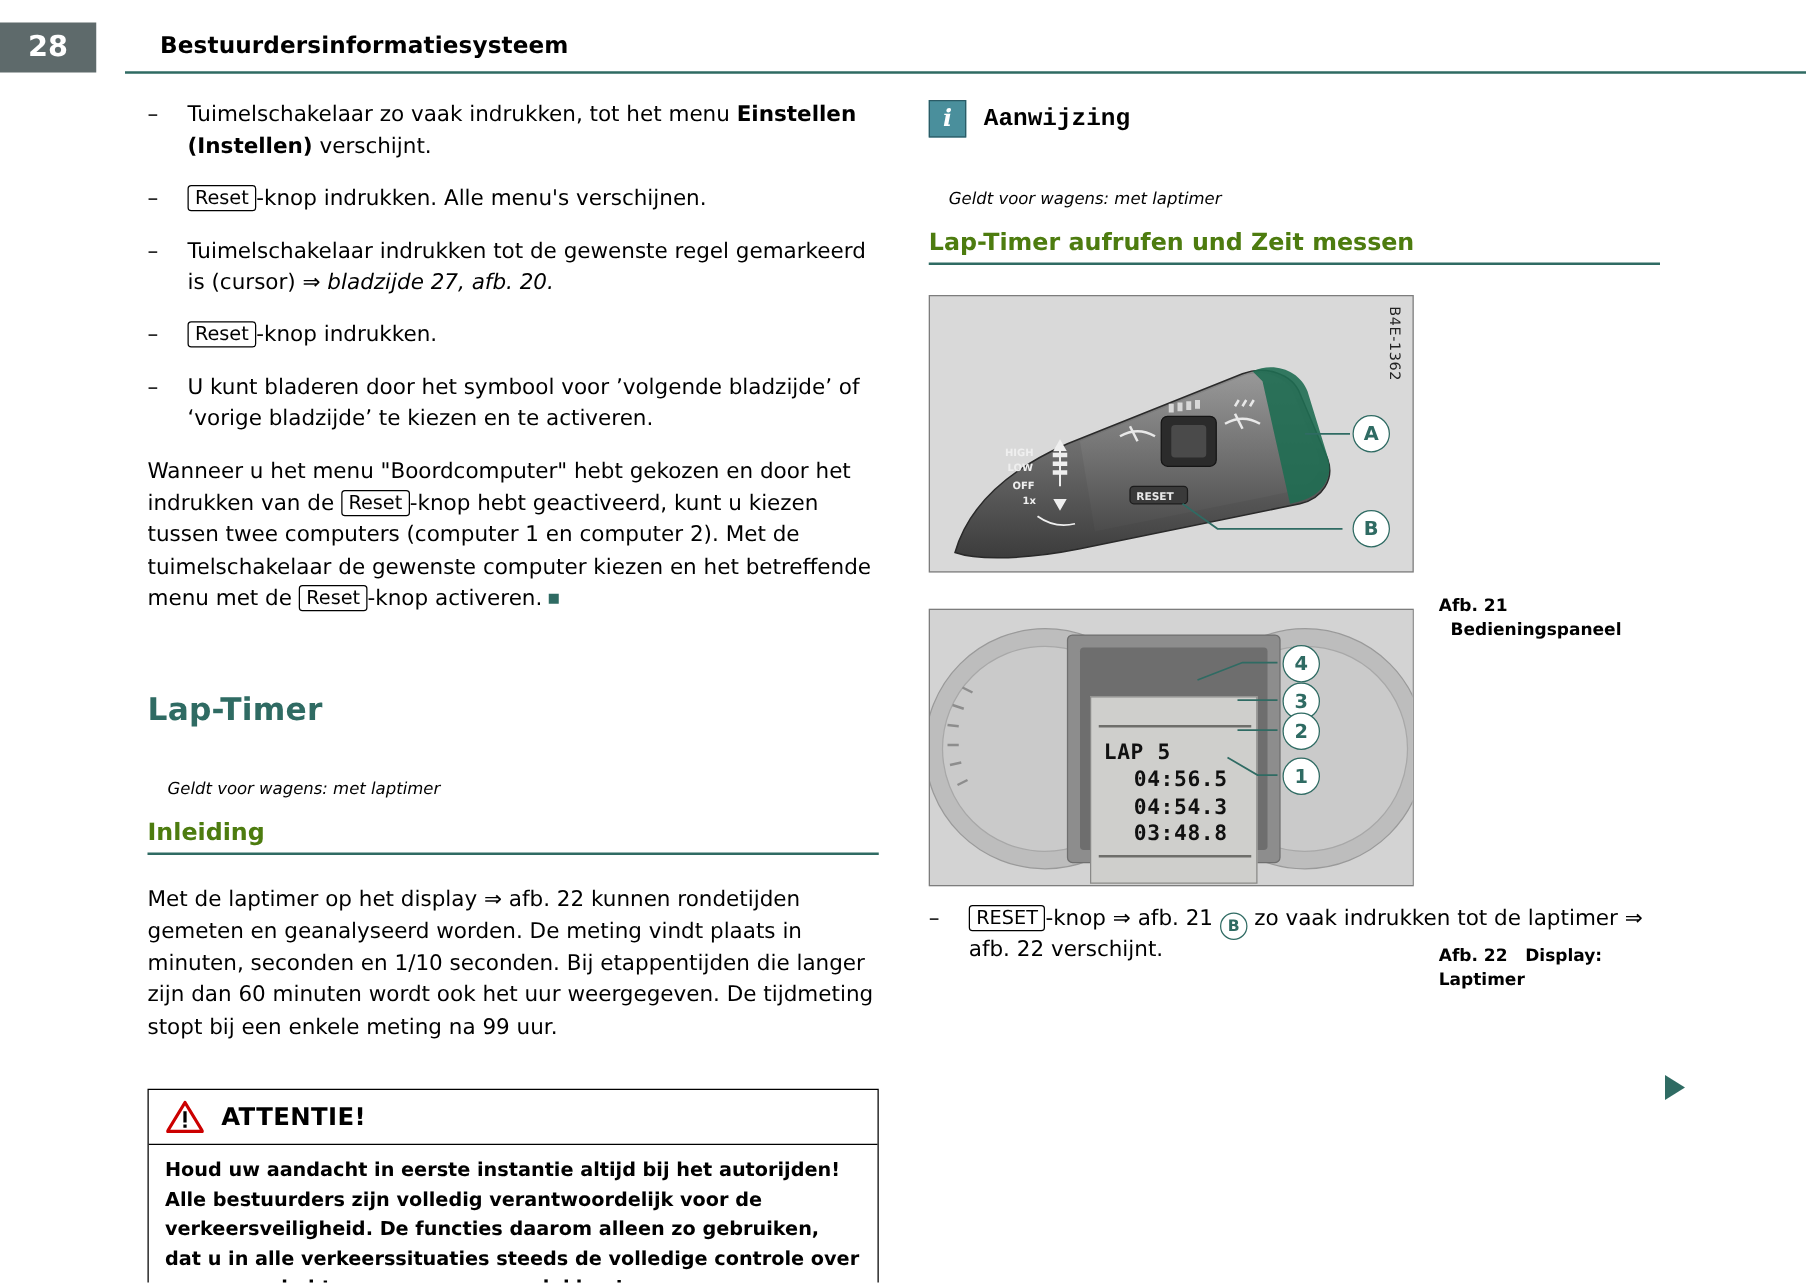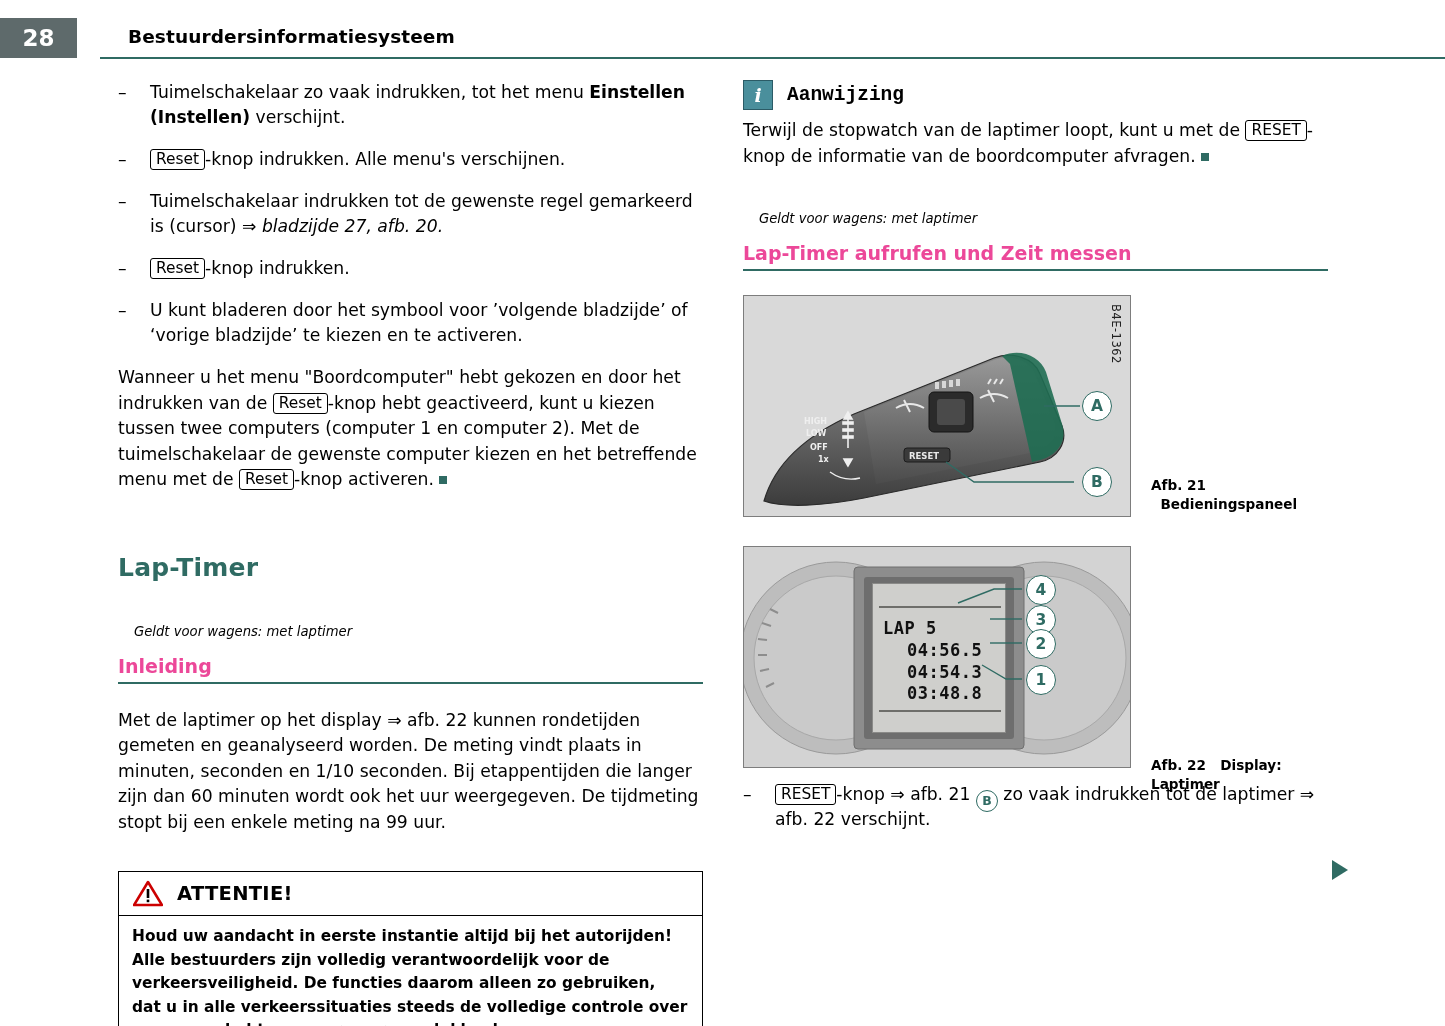--- a/index.html
+++ b/index.html
@@ -74,21 +74,21 @@
 
   
   h1.section {
     color:#2f6b63; font-size:25px; font-weight:bold; margin:0;
     font-family:"DejaVu Sans", sans-serif; letter-spacing:0.2px;
   }
   .validity {
     font-size:13.2px; color:#000; margin:16px;font-style:italic;
   }
   h2.sub {
-    color:#ec4899; font-size:19px; font-weight:bold; margin:0;
+    color:#4d7c0f; font-size:19px; font-weight:bold; margin:0;
     font-family:"DejaVu Sans", sans-serif;
   }
   .subrule { height:2px; background:#2f6b63; }
 
   
   .warnbox {
     border:1px solid #000; width:585px;
   }
   .warn-head {
     border-bottom:1px solid #000; height:44px; display:flex; align-items:center;
@@ -126,21 +126,21 @@
     border:1.6px solid #2f6b63; background:#ffffff; color:#2f6b63;
     font-size:15.5px; font-weight:bold;
     display:flex; align-items:center; justify-content:center;
   }
   .callout.sm {
     width:22px;height:22px;font-size:12.5px;border-width:1.4px;
   }
 
   
   .lcd {
-    position:absolute; background:#cfcfcc; border:1px solid #8a8a88;
+    position:absolute; background:#cfcfcc; border:1px solid #8a8a88;margin-top:33px;
   }
   .lcd-line { position:absolute; background:#6e6e6a; height:1.5px; }
   .lcdtxt {
     position:absolute; font-family:"DejaVu Sans Mono", monospace;
     font-weight:bold; font-size:17px; color:#111; letter-spacing:0.5px;
   }
 
   
   .page-arrow {
     position:absolute; right:97px; bottom:146px;
@@ -208,23 +208,20 @@
     <div class="warn-body">Houd uw aandacht in eerste instantie altijd bij het autorijden! Alle bestuurders zijn volledig verantwoordelijk voor de verkeersveiligheid. De functies daarom alleen zo gebruiken, dat u in alle verkeerssituaties steeds de volledige controle over uw wagen hebt - gevaar voor ongelukken!</div>
   </div>
 </div>
 
 <div class="col-right">
 
   <div class="note-head">
     <span class="note-icon">i</span>
     <span class="note-title">Aanwijzing</span>
   </div>
-  <p class="body" style="margin-top:8px;">
-    <span>Terwijl de stopwatch van de laptimer loopt, kunt u met de </span><span class="keycap">RESET</span><span>-knop de informatie van de boordcomputer afvragen.</span><span class="sq"></span>
-  </p>
 
   <p class="validity" style="margin-top:42px;">Geldt voor wagens: met laptimer</p>
   <h2 class="sub" style="margin-top:6px;">Lap-Timer aufrufen und Zeit messen</h2>
   <div class="subrule" style="margin-top:5px; width:585px;"></div>
 
   <div class="figbox" style="margin-top:24px; height:222px;">
     <div class="figcode">B4E-1362</div>
     <svg width="388" height="222" viewBox="0 0 388 222" style="position:absolute;left:0;top:0;">
       <defs>
         <linearGradient id="g1" x1="0" y1="0" x2="0" y2="1">

